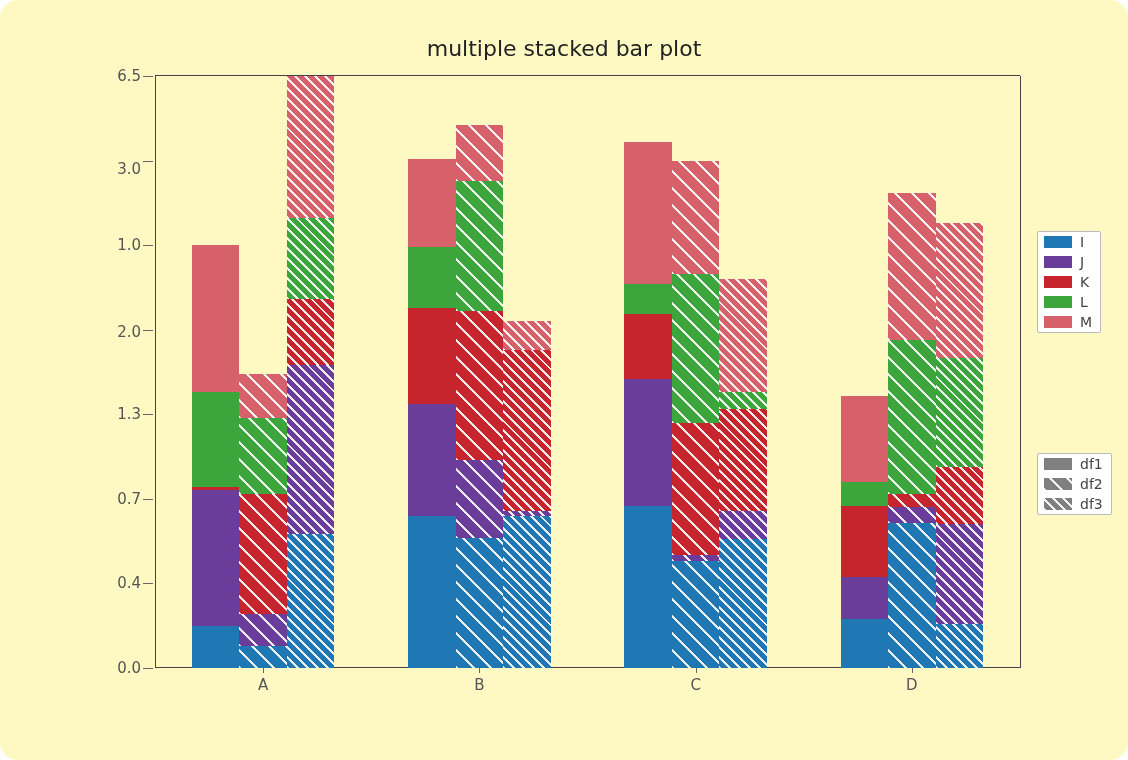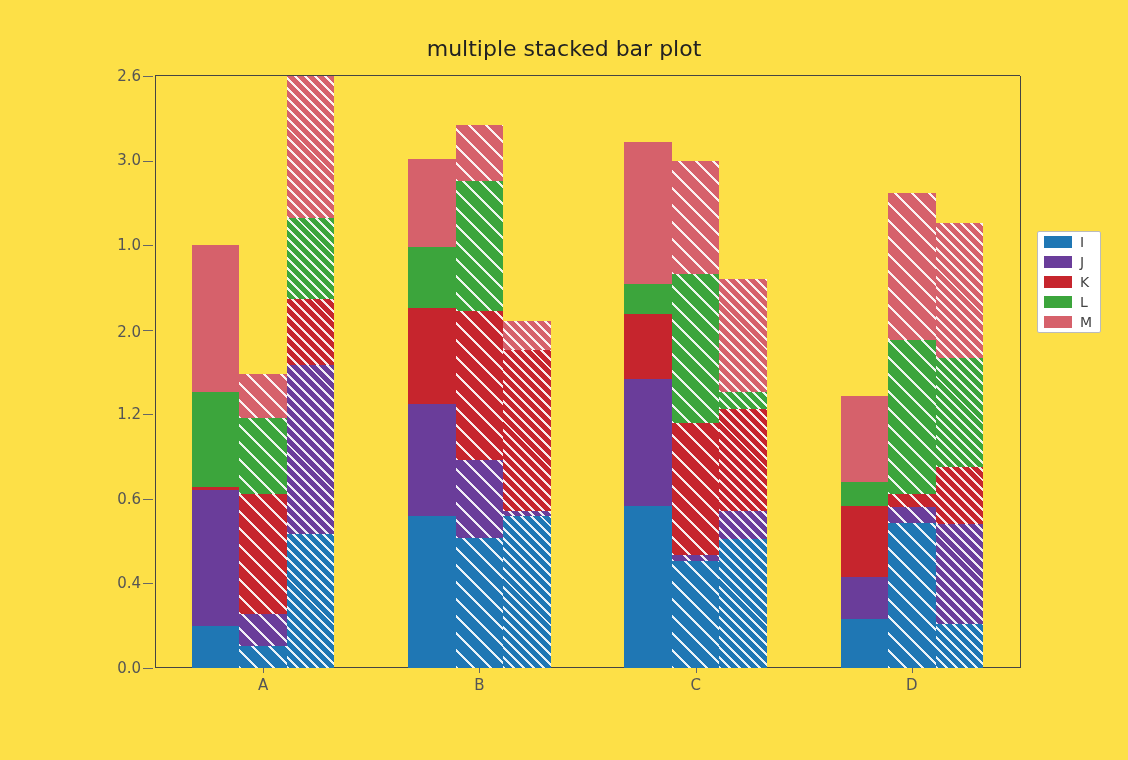--- a/index.html
+++ b/index.html
@@ -1,16 +1,16 @@
 <!DOCTYPE html>
 <html><head>
 <meta charset="utf-8">
 <style>
   html, body { margin:0; padding:0; font-family:"DejaVu Sans","Helvetica Neue",Arial,sans-serif; color:#333; }
-  .figure { position:relative; width:1128px; height:760px; background:#fde047; }
+  .figure { position:relative; width:1128px; height:760px; background:#fef9c3;border-radius:18px; }
   .title  { position:absolute; top:36px; left:0; width:1128px; text-align:center; font-size:22px; color:#222; }
   .axes   { position:absolute; left:155px; top:76px; width:865px; height:592px; }
   .plot   { position:absolute; left:0; top:0; width:100%; height:100%; overflow:hidden; }
   .spine-l{ position:absolute; left:0; top:0; width:0; height:100%; border-left:1px solid #444; }
   .spine-b{ position:absolute; left:0; bottom:0; width:100%; height:0; border-bottom:1px solid #444; }
   .spine-r{ position:absolute; right:-1px; top:0; width:0; height:100%; border-left:1px solid #444; }
   .spine-t{ position:absolute; left:0; top:-1px; width:100%; height:0; border-bottom:1px solid #444; }
 
   .ytick  { position:absolute; left:-12px; width:10px; border-top:1px solid #666; }
   .yticklabel { position:absolute; right:100%; margin-right:14px; transform:translateY(-50%); font-size:15px; color:#555; }
@@ -135,31 +135,31 @@
           <div class="seg c-L" style="top: 282.469px; height: 108.251px;"></div>
           <div class="seg c-M" style="top: 147.154px; height: 135.314px;"></div>
         </div>
       </div>
     <div id="yticks">
         <div class="ytick" style="top: 592px;"></div>
         <div class="yticklabel" style="top: 592px;">0.0</div>
         <div class="ytick" style="top: 507.429px;"></div>
         <div class="yticklabel" style="top: 507.429px;">0.4</div>
         <div class="ytick" style="top: 422.857px;"></div>
-        <div class="yticklabel" style="top: 422.857px;">0.6</div>
+        <div class="yticklabel" style="top: 422.857px;">0.7</div>
         <div class="ytick" style="top: 338.286px;"></div>
-        <div class="yticklabel" style="top: 338.286px;">1.2</div>
+        <div class="yticklabel" style="top: 338.286px;">1.3</div>
         <div class="ytick" style="top: 253.714px;"></div>
         <div class="yticklabel" style="top: 256px;">2.0</div>
         <div class="ytick" style="top: 169.143px;"></div>
         <div class="yticklabel" style="top: 169.143px;">1.0</div>
         <div class="ytick" style="top: 84.5714px;"></div>
-        <div class="yticklabel" style="top: 84px;">3.0</div>
+        <div class="yticklabel" style="top: 93px;">3.0</div>
         <div class="ytick" style="top: 0px;"></div>
-        <div class="yticklabel" style="top: 0px;">2.6</div>
+        <div class="yticklabel" style="top: 0px;">6.5</div>
       </div>
     <div id="xticks">
         <div class="xtick" style="left: 108.125px;"></div>
         <div class="xticklabel" style="left: 108.125px;">A</div>
         <div class="xtick" style="left: 324.375px;"></div>
         <div class="xticklabel" style="left: 324.375px;">B</div>
         <div class="xtick" style="left: 540.625px;"></div>
         <div class="xticklabel" style="left: 540.625px;">C</div>
         <div class="xtick" style="left: 756.875px;"></div>
         <div class="xticklabel" style="left: 756.875px;">D</div>
@@ -181,13 +181,27 @@
       </div>
       <div class="row">
         <div class="patch c-L"></div>
         <div class="lbl">L</div>
       </div>
       <div class="row">
         <div class="patch c-M"></div>
         <div class="lbl">M</div>
       </div>
     </div>
+  <div class="legend legend2" id="legend-groups" style="left:1037px; top:453px;">
+  <div class="row">
+        <div class="patch df1"></div>
+        <div class="lbl">df1</div>
+      </div>
+      <div class="row">
+        <div class="patch df2"></div>
+        <div class="lbl">df2</div>
+      </div>
+      <div class="row">
+        <div class="patch df3"></div>
+        <div class="lbl">df3</div>
+      </div>
+    </div>
 </div>
 
 </body></html>

